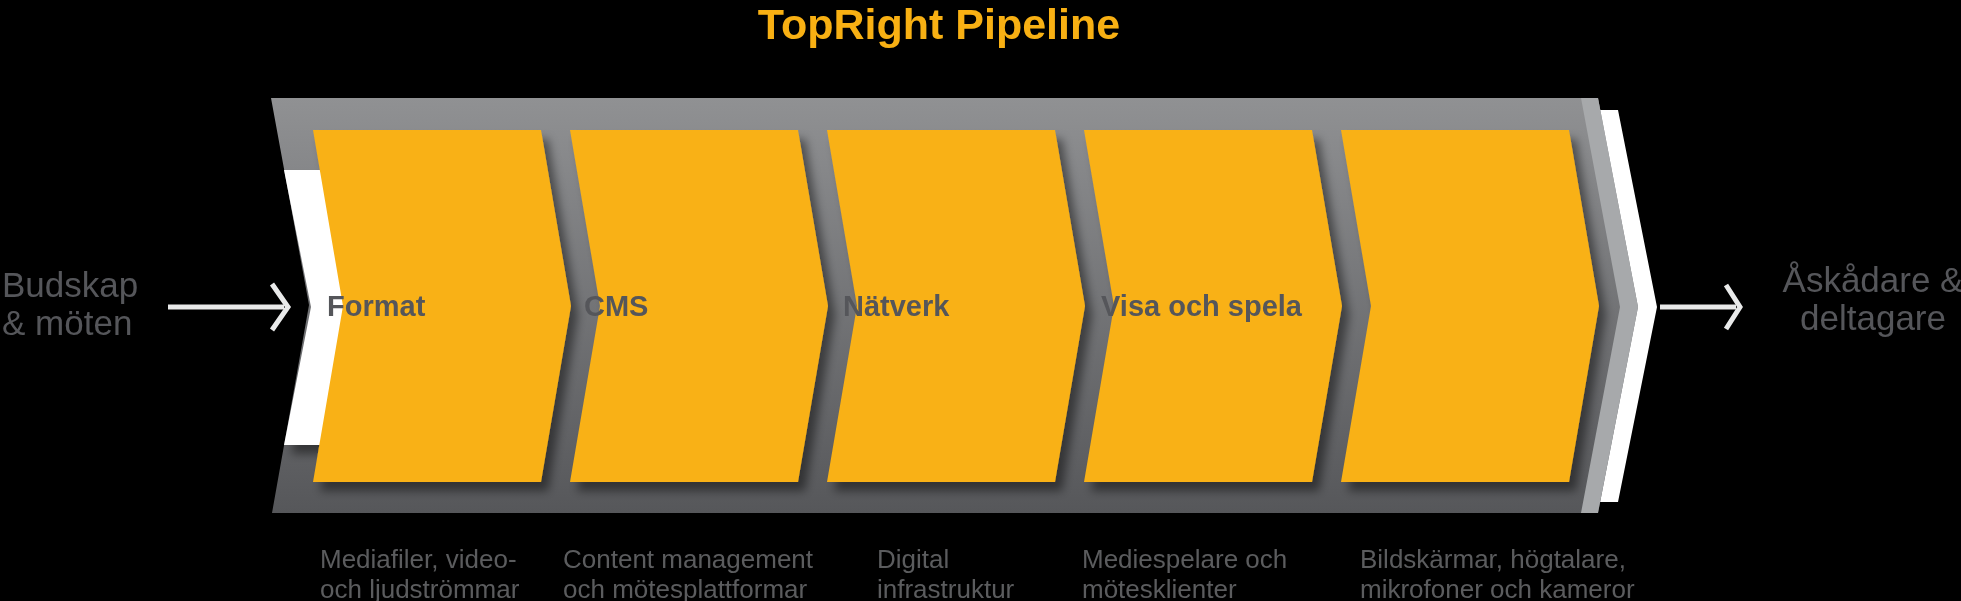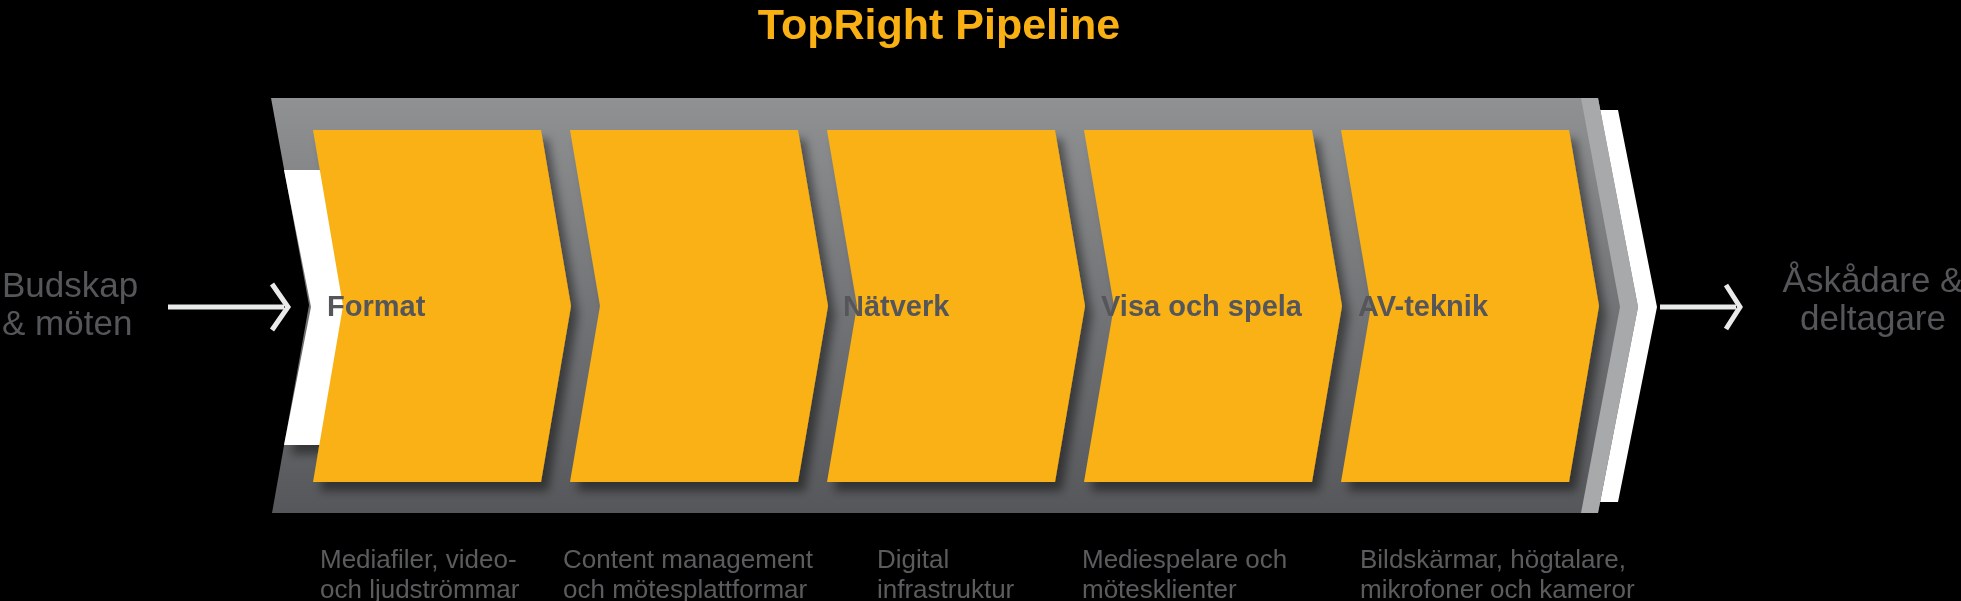--- a/index.html
+++ b/index.html
@@ -88,23 +88,23 @@
 
   <div class="title">TopRight Pipeline</div>
 
   <div class="side-label left">Budskap
 &amp; möten</div>
 
   <div class="side-label right">Åskådare &amp;
 deltagare</div>
 
   <div class="stage-label" style="left:327px">Format</div>
+  <div class="stage-label" style="left:584px">CMS</div>
   <div class="stage-label" style="left:1101px">Visa och spela</div>
   <div class="stage-label" style="left:843px">Nätverk</div>
-  <div class="stage-label" style="left:1358px">AV-teknik</div>
 
   <div class="stage-desc" style="left:320px">Mediafiler, video-
 och ljudströmmar</div>
   <div class="stage-desc" style="left:563px">Content management
 och mötesplattformar</div>
   <div class="stage-desc" style="left:877px">Digital
 infrastruktur</div>
   <div class="stage-desc" style="left:1082px">Mediespelare och
 mötesklienter</div>
   <div class="stage-desc" style="left:1360px">Bildskärmar, högtalare,

